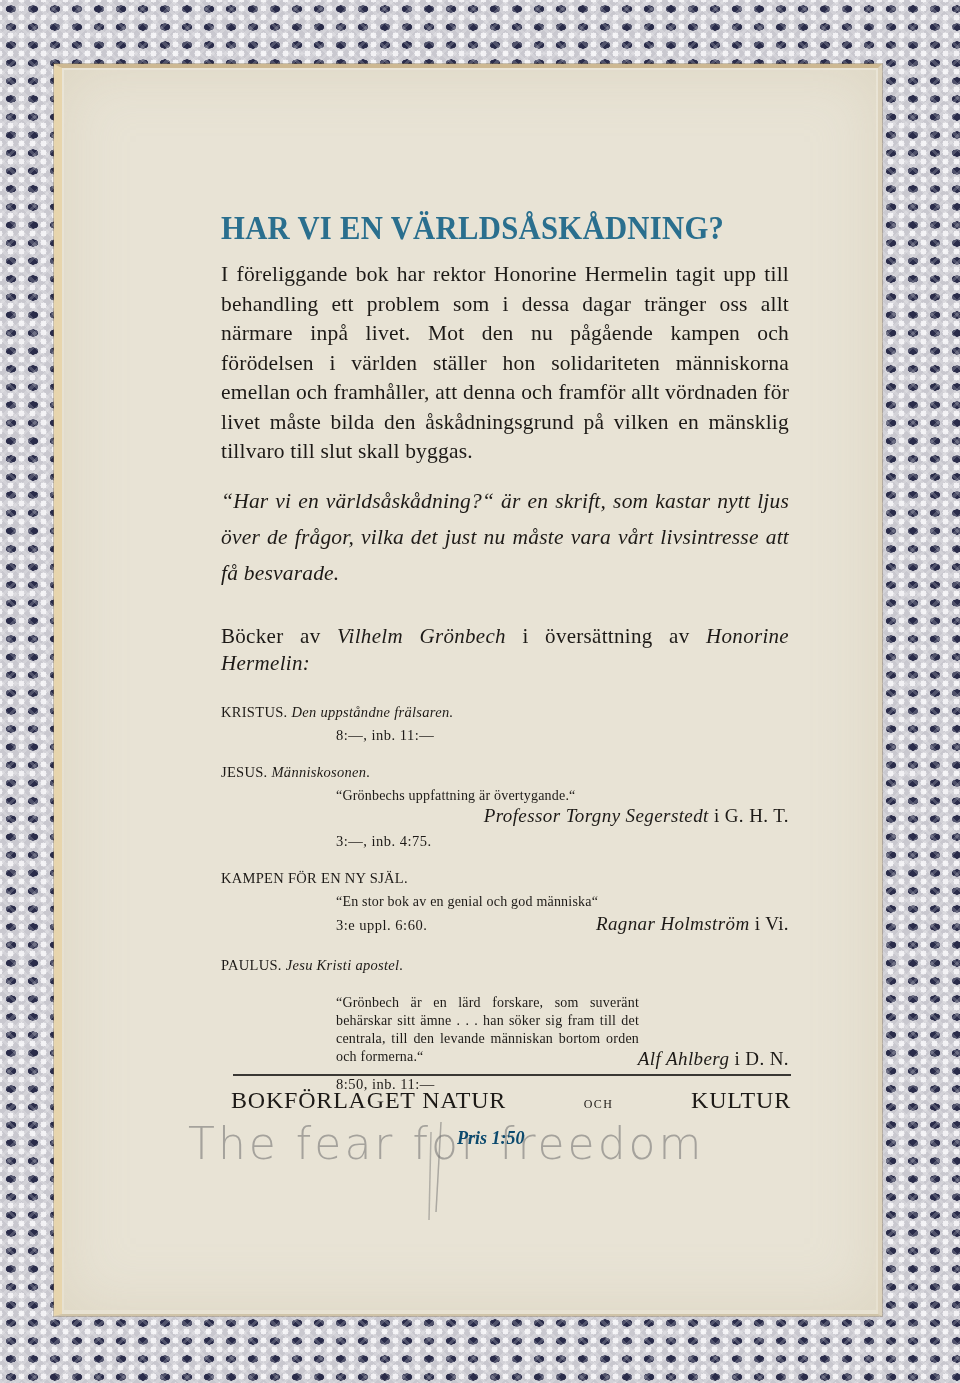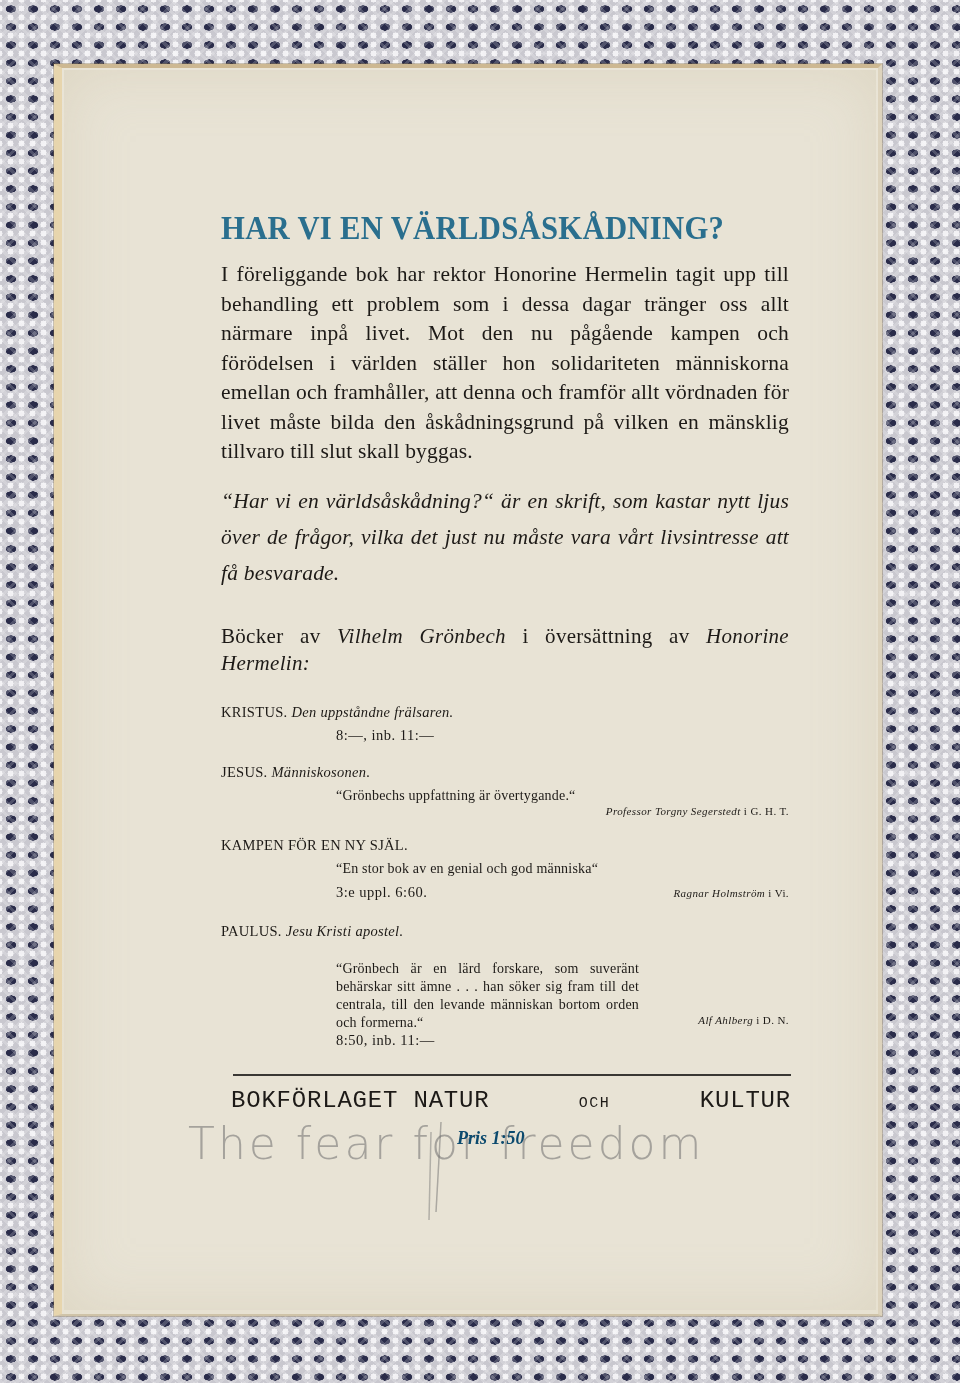--- a/index.html
+++ b/index.html
@@ -53,31 +53,31 @@
       font-size: 21px; line-height: 27px; margin-top: 32px; text-align: justify; letter-spacing: 0.3px;
     }
     .books-intro i { font-style: italic; }
     .book { margin-top: 14px; font-size: 14px; }
     .book-head { font-size: 14.5px; letter-spacing: 0.3px; }
     .book-head .subtitle { font-style: italic; }
     .indent { margin-left: 115px; }
     .price { font-size: 14.5px; margin-top: 6px; letter-spacing: 0.5px; }
     .quote { font-size: 14px; line-height: 18px; margin-top: 6px; letter-spacing: 0.2px; }
     .quote-justify { text-align: justify; margin-top: 20px; }
-    .attrib { text-align: right; font-size: 11px; letter-spacing: 0.4px; }
+    .attrib { text-align: right; font-size: 19px; letter-spacing: 0.4px; }
     .attrib i { font-style: italic; }
     .row-flex { display: flex; justify-content: space-between; align-items: baseline; gap: 40px; }
     .divider {
       position: absolute; left: 233px; top: 1074px; width: 558px; height: 2px; background: #3a3834;
     }
     .publisher {
       position: absolute; left: 231px; top: 1087px; width: 560px;
-      font-size: 24px; letter-spacing: 0.8px; color: #1d1a17; display: flex; justify-content: space-between; align-items: baseline; font-family: Liberation Mono, monospace;
+      font-size: 24px; letter-spacing: 0.8px; color: #1d1a17; display: flex; justify-content: space-between; align-items: baseline;
     }
-    .publisher .och { font-size: 15px; letter-spacing: 1.5px; }
+    .publisher .och { font-size: 12px; letter-spacing: 1.5px; }
     .price-tag {
       position: absolute; left: 457px; top: 1128px; font-size: 18px; font-style: italic; font-weight: bold; color: #0c4a6e;
     }
     .handwriting {
       position: absolute; left: 186px; top: 1112px; width: 580px; height: 110px; pointer-events: none;
     }
     .hand-text {
       position: absolute; left: 188px; top: 1118px;
       font-family: "DejaVu Sans", sans-serif; font-size: 44px; color: rgba(110,110,110,0.55);
       letter-spacing: 3px; font-weight: 200; white-space: nowrap;
@@ -112,20 +112,21 @@
 
   <div class="book" style="margin-top:20px">
     <div class="book-head">
       <span>JESUS.</span>
       <span class="subtitle">Människosonen.</span>
     </div>
     <div class="quote indent">“Grönbechs uppfattning är övertygande.“</div>
     <div class="attrib">
       <span style="font-style:italic">Professor </span><i>Torgny Segerstedt</i><span> i G. H. T.</span>
     </div>
+    <div class="price indent">3:—, inb. 4:75.</div>
   </div>
 
   <div class="book" style="margin-top:20px">
     <div class="book-head">
       <span>KAMPEN FÖR EN NY SJÄL.</span>
     </div>
     <div class="quote indent">“En stor bok av en genial och god människa“</div>
     <div class="row-flex indent">
       <span class="price">3:e uppl. 6:60.</span>
       <span class="attrib">

